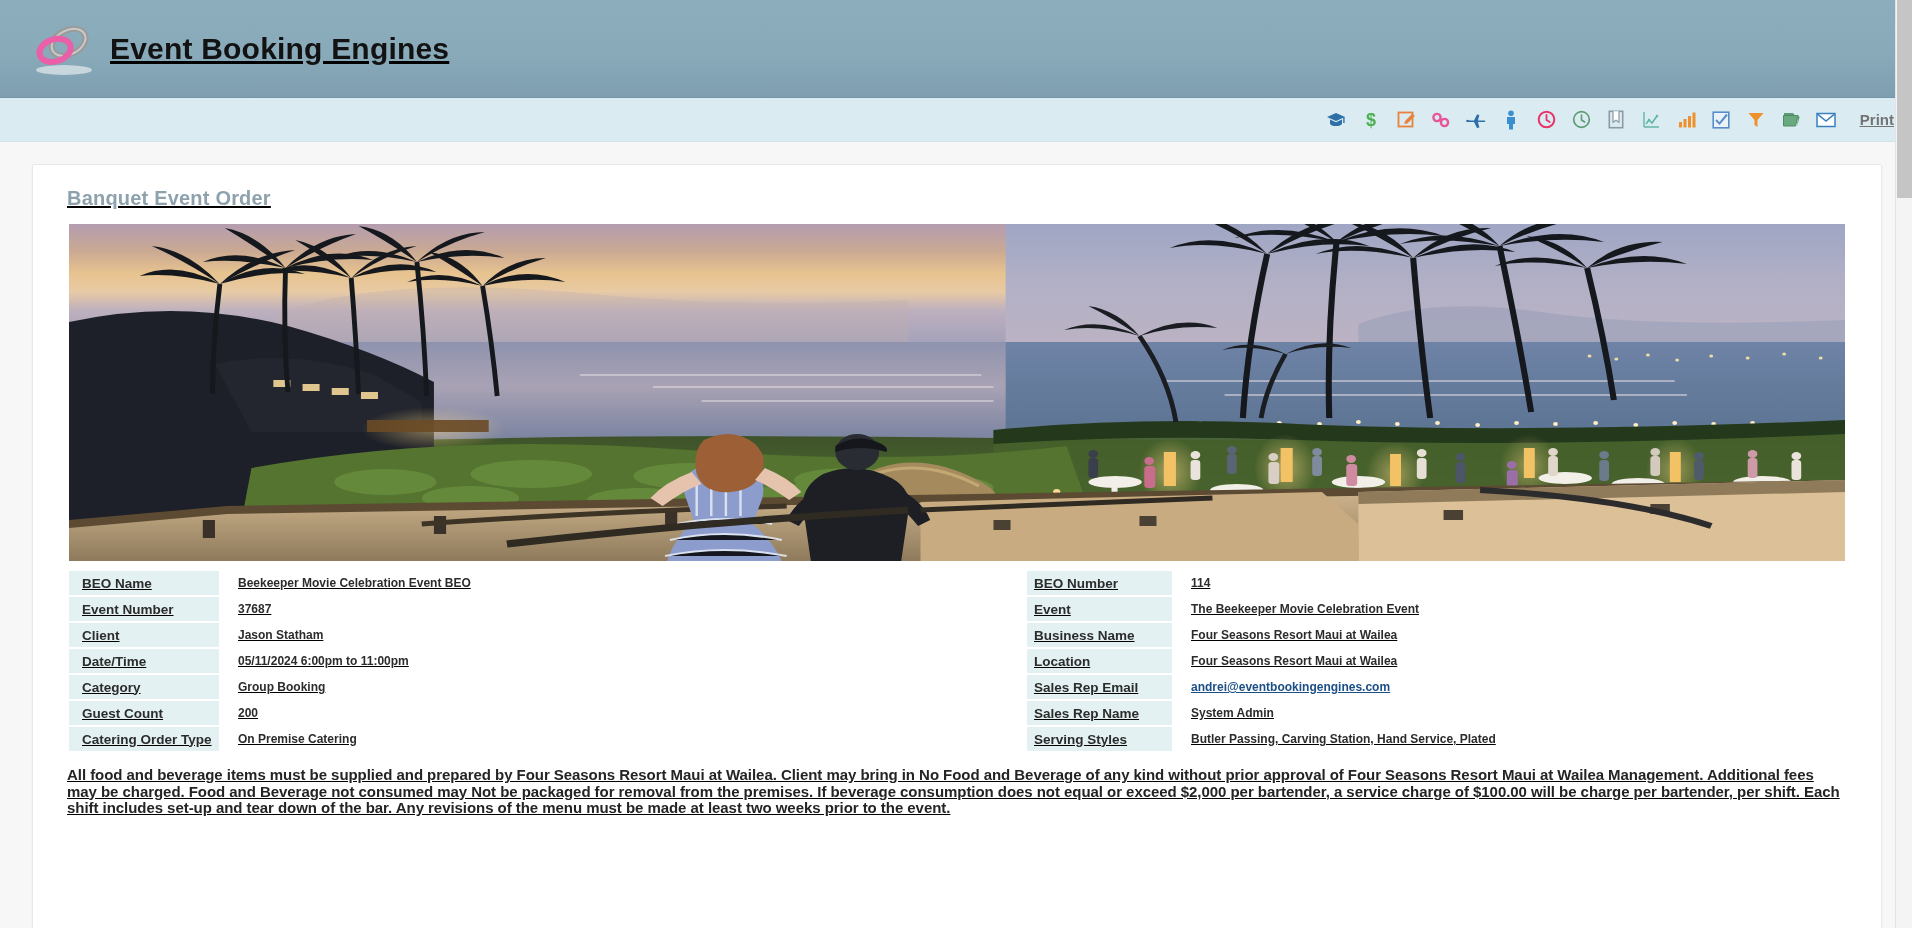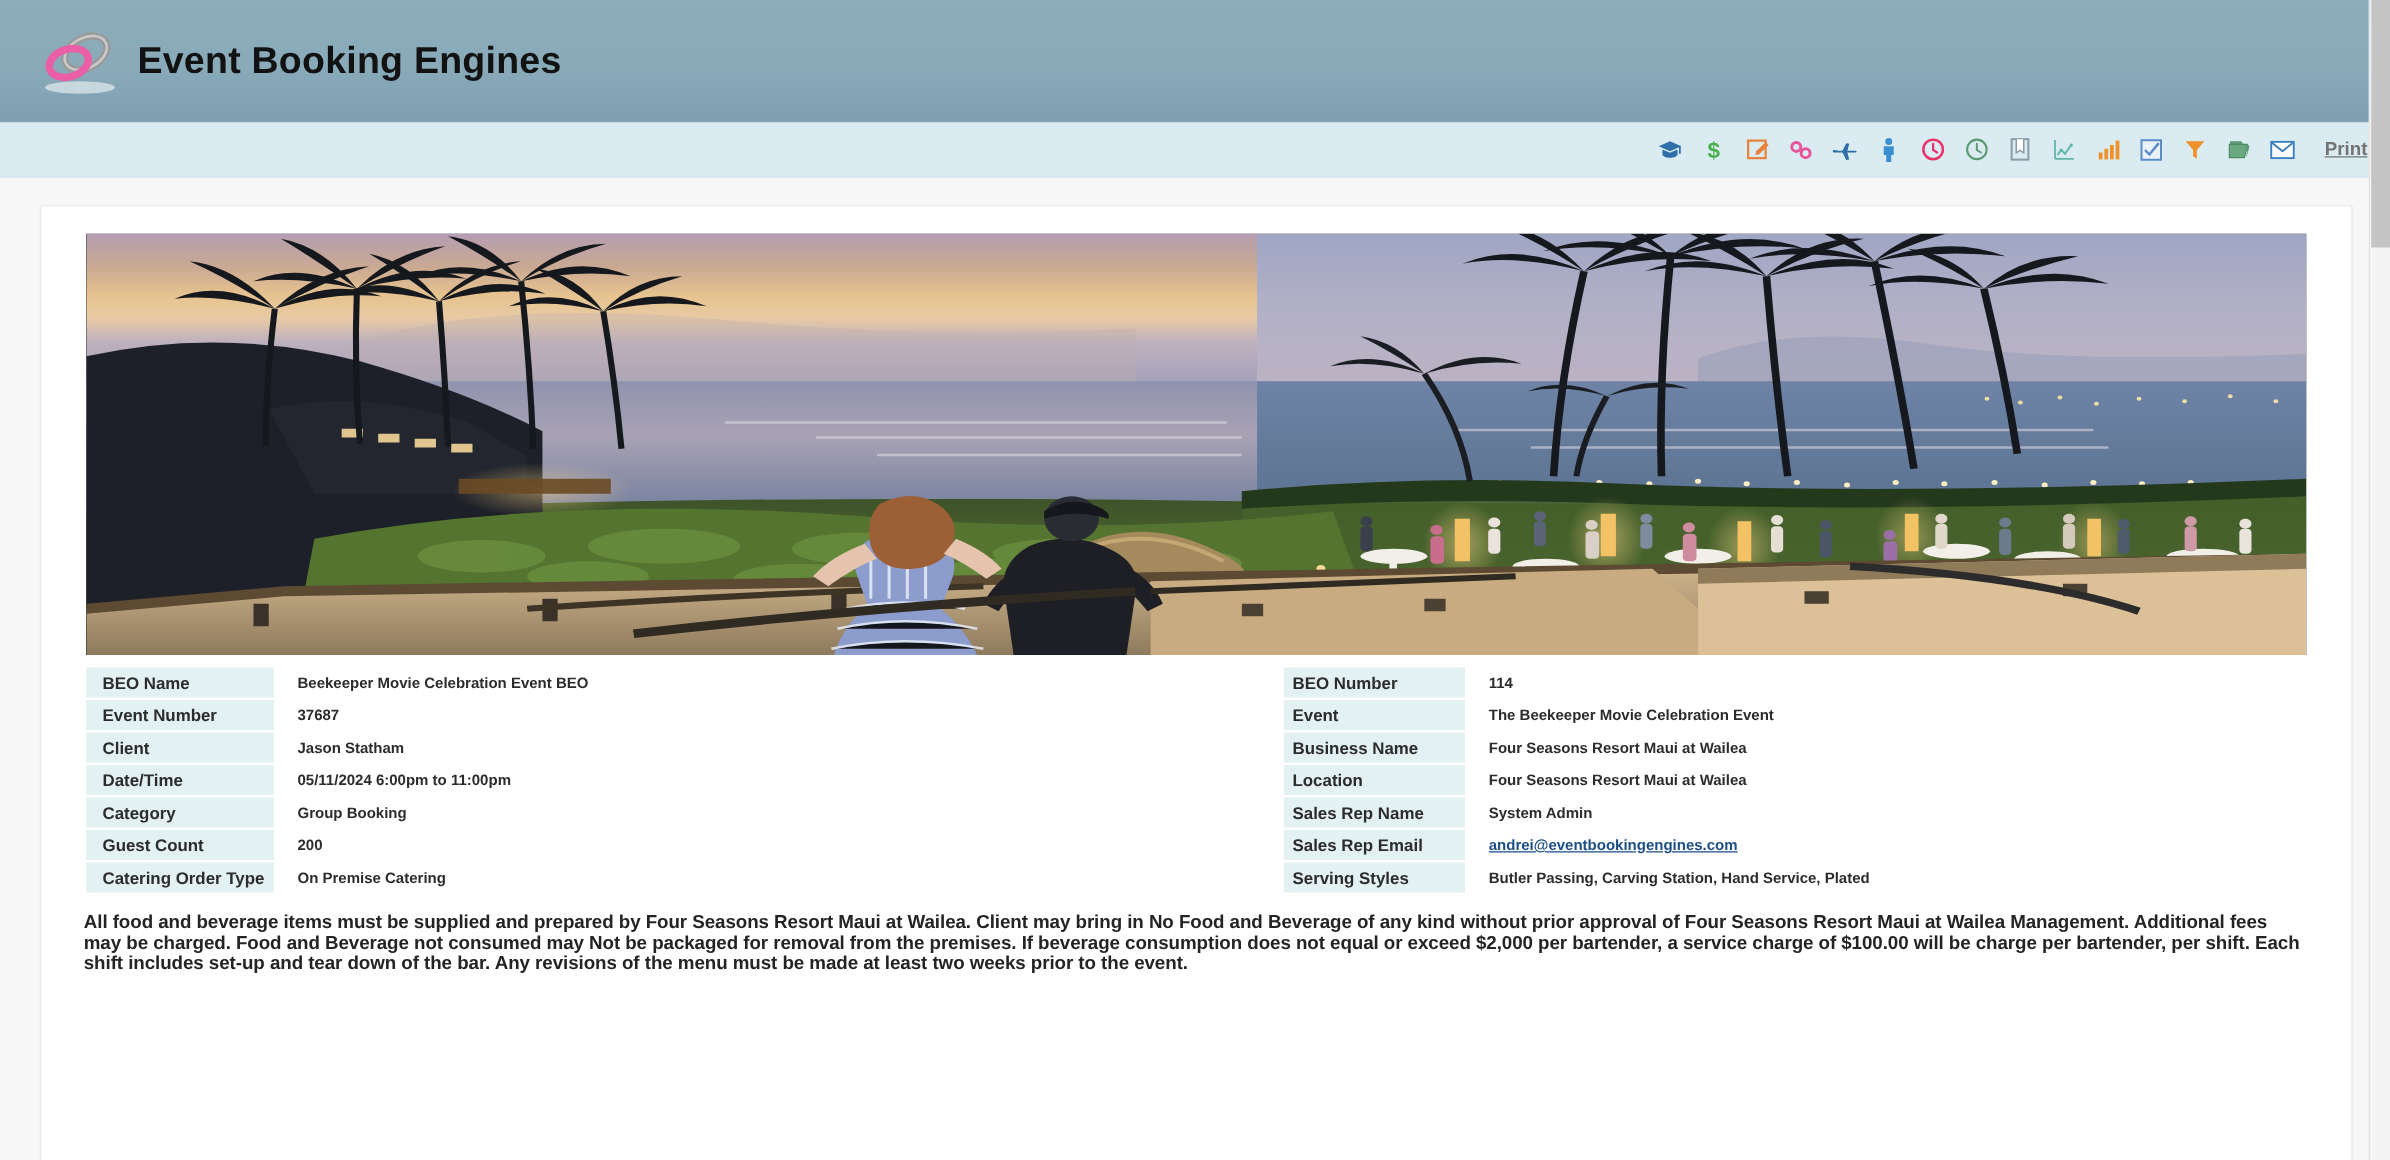--- a/index.html
+++ b/index.html
@@ -10,20 +10,21 @@
     background: #f7f7f7;
     font-family: "Liberation Sans", sans-serif;
   }
 
   #app {
     position: relative;
     width: 1912px;
     height: 928px;
     overflow: hidden;
     background: #f7f7f7;
+    text-decoration: underline;
   }
 
   
   .site-header {
     height: 98px;
     background: linear-gradient(180deg, #8badbc 0%, #88aab9 55%, #7f9fb0 100%);
     display: flex;
     align-items: center;
     padding-left: 28px;
     border-bottom: 1px solid #7495a6;
@@ -315,20 +316,21 @@
           <rect x="1" y="1.5" width="18" height="13" fill="#ffffff" stroke="#3a7fc0" stroke-width="1.5"></rect>
           <path d="M1.6 2.2L10 9l8.4-6.8" fill="none" stroke="#3a7fc0" stroke-width="1.5"></path>
         </svg>
     </span>
 
     <a class="print-link">Print</a>
   </div>
 
   <div class="card">
 
+    <div class="page-title">Banquet Event Order</div>
     <div class="text-caret"></div>
 
     <div class="hero">
       <svg viewBox="0 0 1460 337" preserveAspectRatio="none" role="img">
         <defs>
           <linearGradient id="sky" x1="0" y1="0" x2="0" y2="1">
             <stop offset="0%" stop-color="#b49db0"></stop>
             <stop offset="18%" stop-color="#caa993"></stop>
             <stop offset="33%" stop-color="#e7c38f"></stop>
             <stop offset="45%" stop-color="#e8caa4"></stop>
@@ -731,30 +733,30 @@
         </div>
         <div class="row">
           <div class="cell-label">Business Name</div>
           <div class="cell-value">Four Seasons Resort Maui at Wailea</div>
         </div>
         <div class="row">
           <div class="cell-label">Location</div>
           <div class="cell-value">Four Seasons Resort Maui at Wailea</div>
         </div>
         <div class="row">
-          <div class="cell-label">Sales Rep Name</div>
-          <div class="cell-value">System Admin</div>
-        </div>
-        <div class="row">
           <div class="cell-label">Sales Rep Email</div>
           <div class="cell-value">
             <a href="#">andrei@eventbookingengines.com</a>
           </div>
         </div>
         <div class="row">
+          <div class="cell-label">Sales Rep Name</div>
+          <div class="cell-value">System Admin</div>
+        </div>
+        <div class="row">
           <div class="cell-label">Serving Styles</div>
           <div class="cell-value">Butler Passing, Carving Station, Hand Service, Plated</div>
         </div>
       </div>
     </div>
 
     <div class="terms">All food and beverage items must be supplied and prepared by Four Seasons Resort Maui at Wailea. Client may bring in No Food and Beverage of any kind without prior approval of Four Seasons Resort Maui at Wailea Management. Additional fees may be charged. Food and Beverage not consumed may Not be packaged for removal from the premises. If beverage consumption does not equal or exceed $2,000 per bartender, a service charge of $100.00 will be charge per bartender, per shift. Each shift includes set-up and tear down of the bar. Any revisions of the menu must be made at least two weeks prior to the event.</div>
 
   </div>
 

